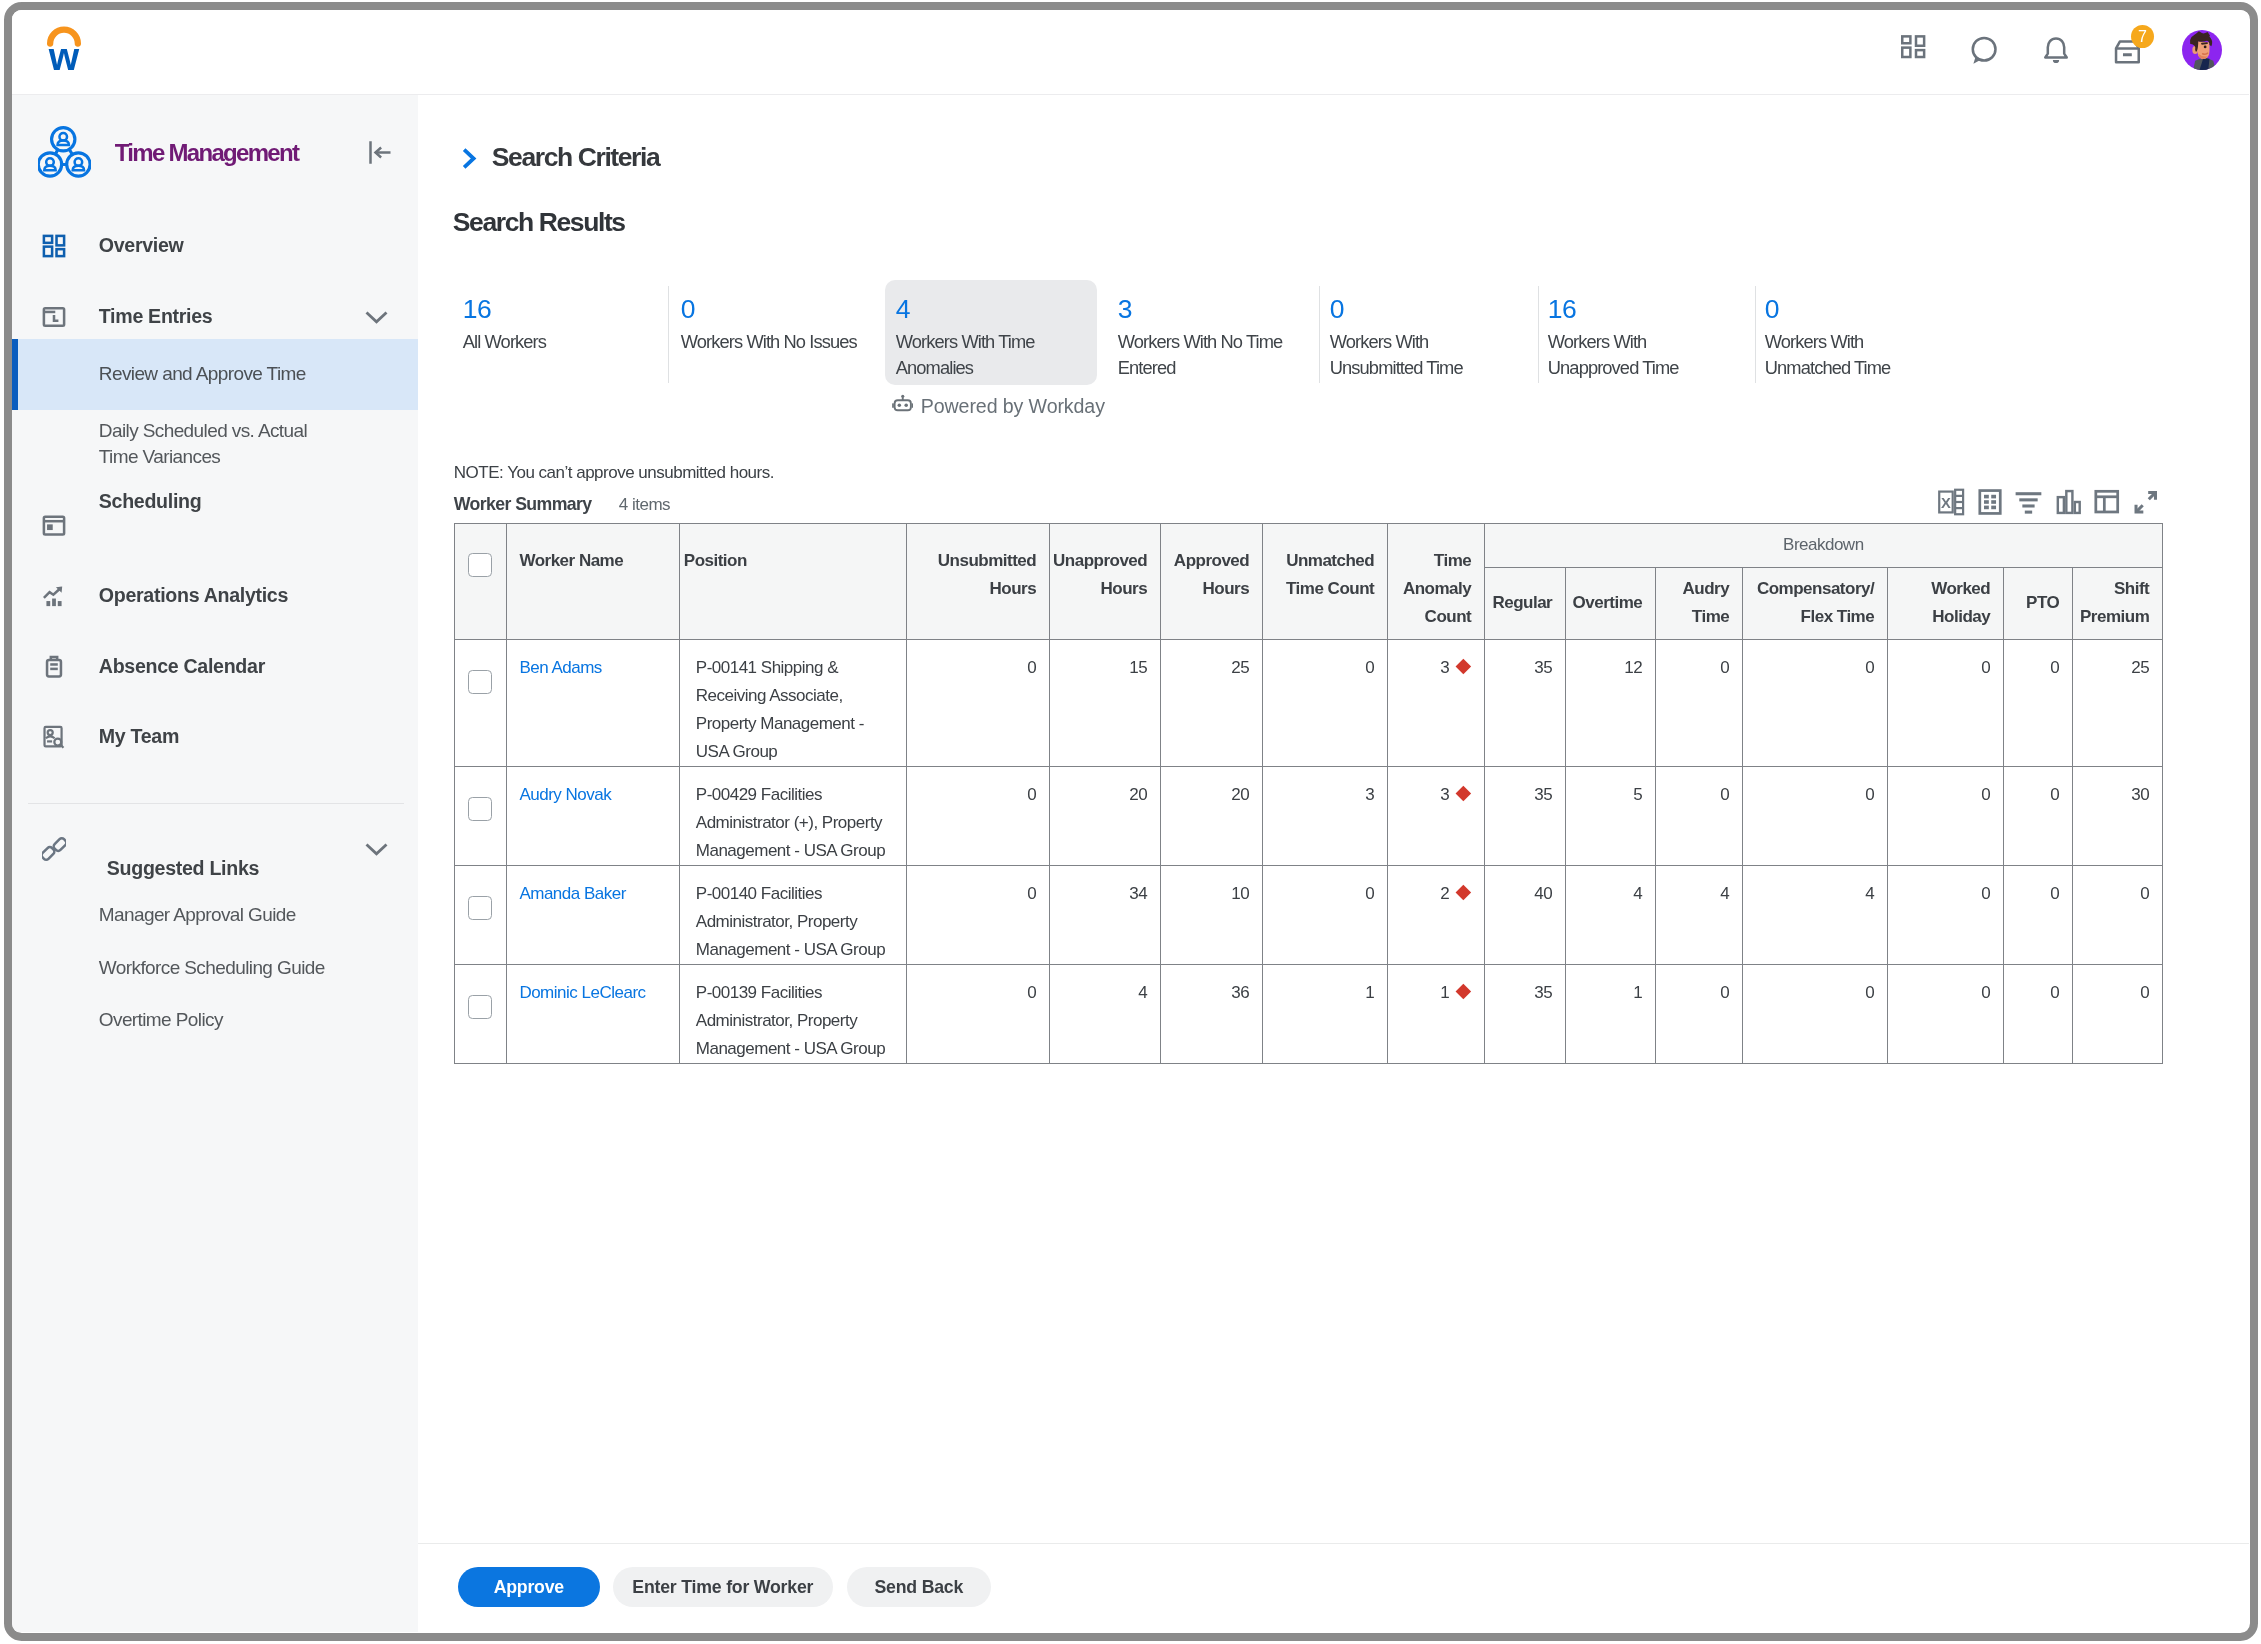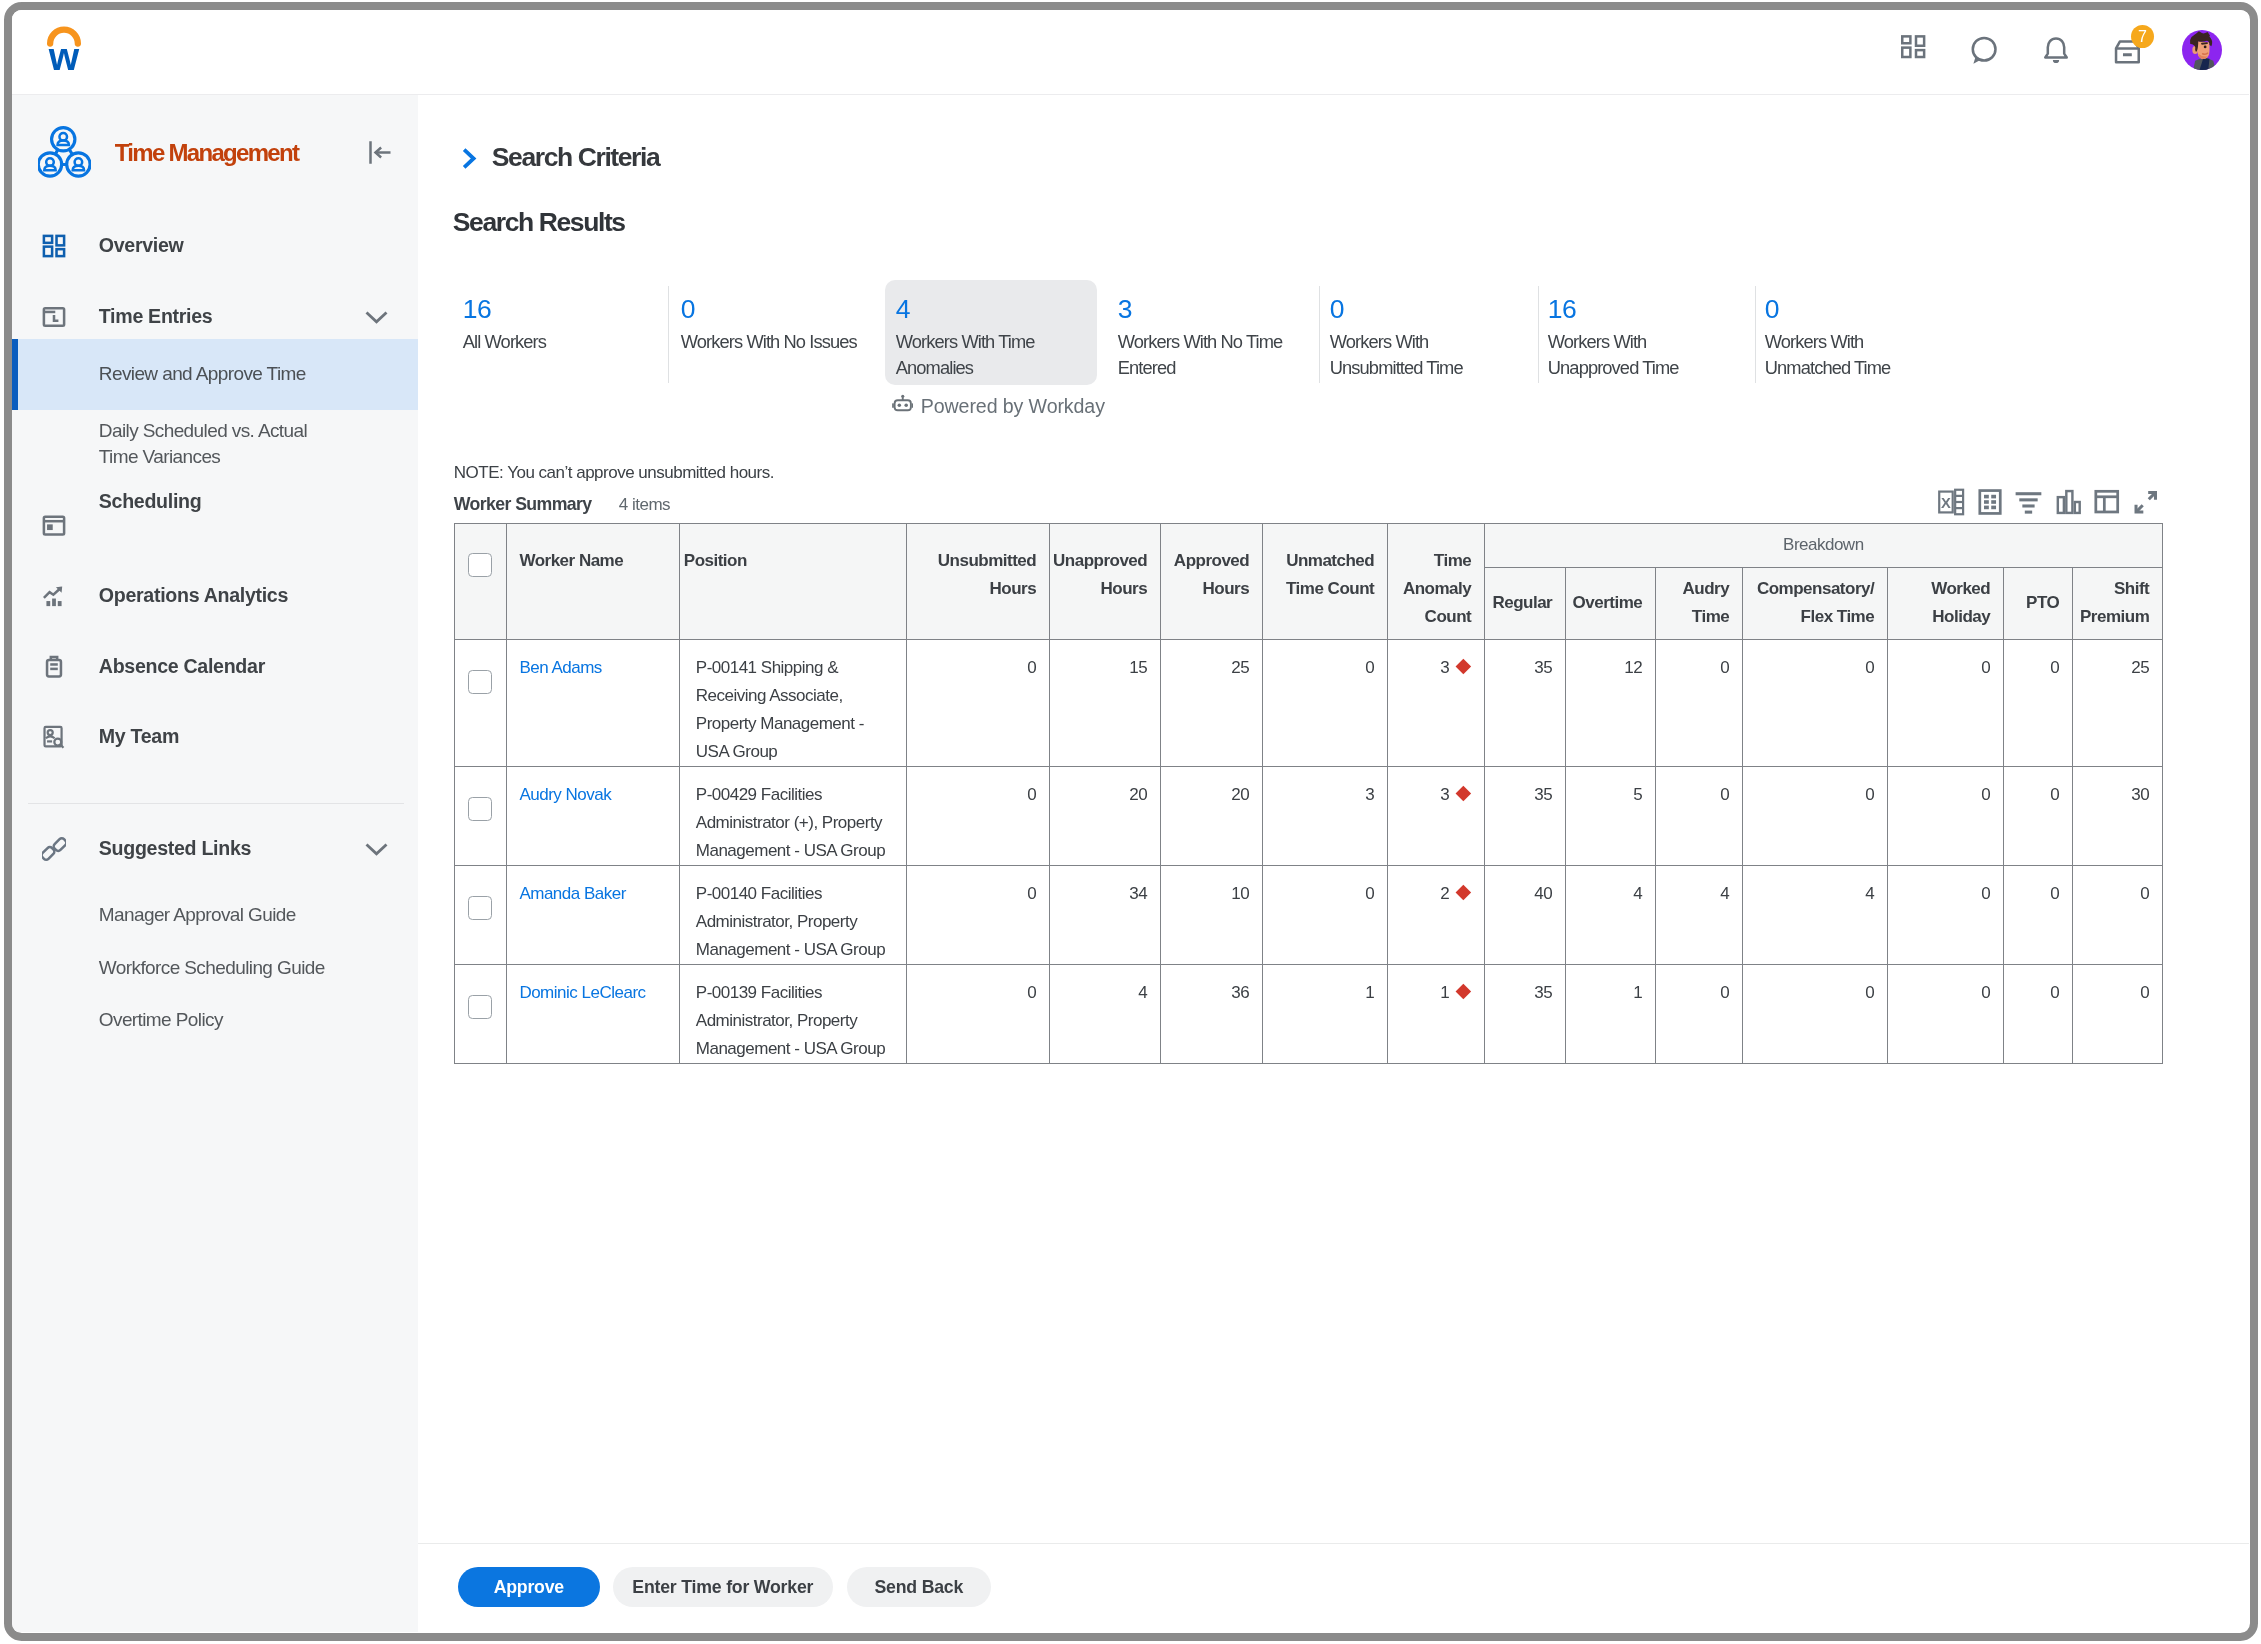--- a/index.html
+++ b/index.html
@@ -123,21 +123,21 @@
     </g>
     <g stroke="#0875e1" stroke-width="4" fill="none">
       <circle cx="40" cy="17" r="6"></circle>
           <path d="M31 30 q0 -7 9 -7 q9 0 9 7 z"></path>
       <circle cx="19" cy="57" r="6"></circle>
           <path d="M10 70 q0 -7 9 -7 q9 0 9 7 z"></path>
       <circle cx="64" cy="57" r="6"></circle>
           <path d="M55 70 q0 -7 9 -7 q9 0 9 7 z"></path>
     </g>
   </svg>
-  <div style="left:103px;top:131px;font-size:24px;font-weight:bold;letter-spacing:-1.7px;color:#c2410c;line-height:1;">Time Management</div>
+  <div style="left:103px;top:131px;font-size:24px;font-weight:bold;letter-spacing:-1.7px;color:#701a75;line-height:1;">Time Management</div>
   <svg style="left:356px;top:130px;" width="25" height="25" viewBox="0 0 40 40">
     <g stroke="#6d747c" stroke-width="4" fill="none">
       <line x1="4" y1="2" x2="4" y2="38"></line>
       <line x1="36" y1="20" x2="13" y2="20"></line>
       <path d="M21 12 L12 20 L21 28"></path>
     </g>
   </svg>
 
   <svg class="sicon" style="top:224px;" viewBox="0 0 38 38">
     <g fill="none" stroke="#0e5faf" stroke-width="4">
@@ -207,21 +207,21 @@
   <div class="mitem" style="top:715px;">My Team</div>
 
   <div id="sdivider"></div>
 
   <svg class="sicon" style="top:827px;" viewBox="0 0 38 38">
     <g fill="none" stroke="#6b7683" stroke-width="4">
       <rect x="-1" y="19.5" width="21" height="13" rx="5" transform="rotate(-45 9.5 26)"></rect>
       <rect x="18" y="5.5" width="21" height="13" rx="5" transform="rotate(-45 28.5 12)"></rect>
     </g>
   </svg>
-  <div class="mitem" style="top:827px;">Suggested Links</div>
+  <div class="mitem" style="top:847px;margin-left:8px;">Suggested Links</div>
   <svg class="chev" style="left:352px;top:832px;" width="25" height="15" viewBox="0 0 40 24">
     <path d="M4 4 L20 19 L36 4" fill="none" stroke="#6d747c" stroke-width="4.5"></path>
   </svg>
 
   <div class="msub" style="top:894px;">Manager Approval Guide</div>
   <div class="msub" style="top:947px;">Workforce Scheduling Guide</div>
   <div class="msub" style="top:999px;">Overtime Policy</div>
 </div>
 <svg style="left:449px;top:137px;" width="16.4" height="23" viewBox="0 0 26 36">
   <path d="M5 4 L20 18 L5 32" fill="none" stroke="#0875e1" stroke-width="6"></path>

